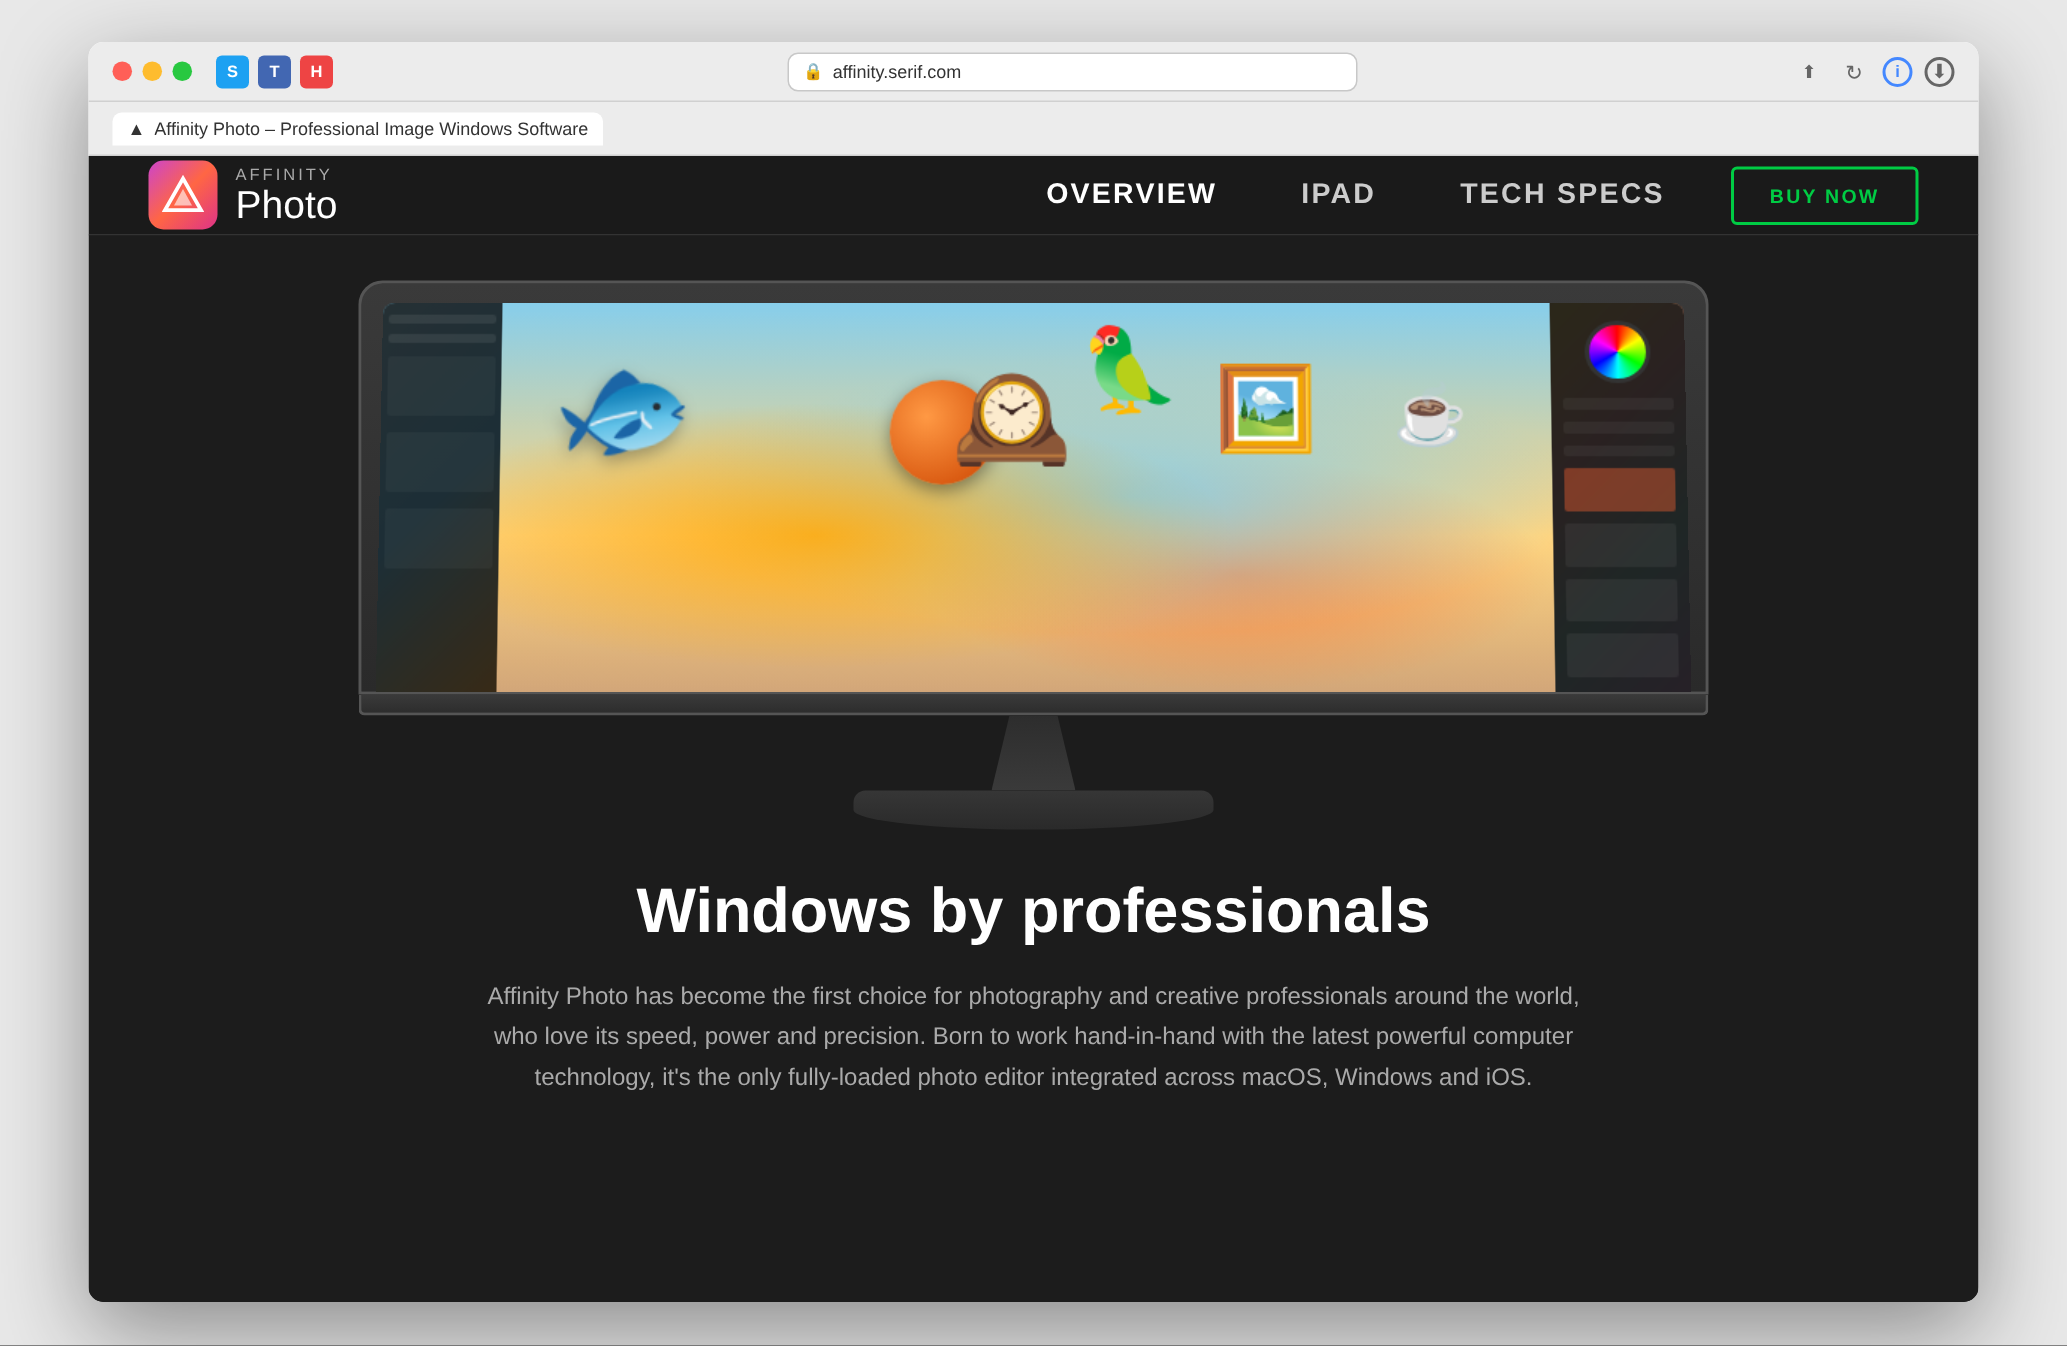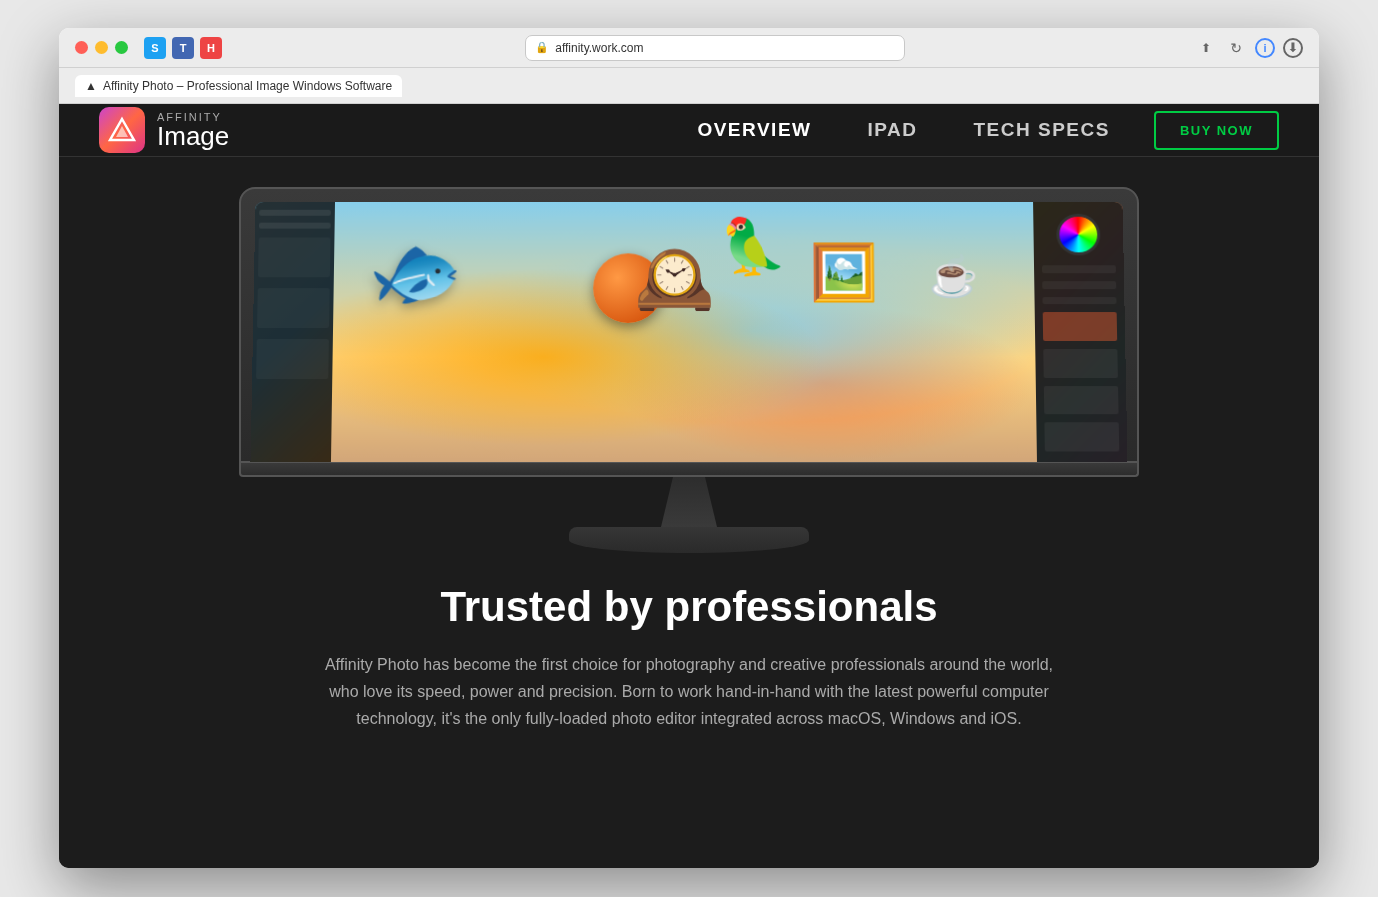--- a/index.html
+++ b/index.html
@@ -422,21 +422,21 @@
       <div class="traffic-light tl-green"></div>
     </div>
     <div class="browser-icons-left">
       <div class="browser-icon-btn favicon-s" style="width:22px;height:22px;border-radius:4px;font-size:11px;font-weight:700;display:flex;align-items:center;justify-content:center;">S</div>
       <div class="browser-icon-btn favicon-t" style="width:22px;height:22px;border-radius:4px;font-size:11px;font-weight:700;display:flex;align-items:center;justify-content:center;">T</div>
       <div class="browser-icon-btn favicon-h" style="width:22px;height:22px;border-radius:4px;font-size:11px;font-weight:700;display:flex;align-items:center;justify-content:center;">H</div>
     </div>
     <div class="address-bar-container">
       <div class="address-bar">
         <span class="lock-icon">🔒</span>
-        <span>affinity.work.com</span>
+        <span>affinity.serif.com</span>
       </div>
     </div>
     <div class="browser-actions-right">
       <div class="browser-action-icon" style="font-size:12px;">⬆</div>
       <div class="browser-action-icon">↻</div>
       <div class="browser-action-icon" style="width:20px;height:20px;border-radius:50%;border:2px solid #4488ff;display:flex;align-items:center;justify-content:center;font-size:11px;color:#4488ff;font-weight:bold;">i</div>
       <div class="browser-action-icon" style="width:20px;height:20px;border-radius:50%;border:2px solid #666;display:flex;align-items:center;justify-content:center;font-size:13px;">⬇</div>
     </div>
   </div>
 
@@ -452,21 +452,21 @@
     <nav class="site-nav">
       <div class="site-logo">
         <div class="logo-icon">
           <svg width="28" height="28" viewBox="0 0 28 28">
             <polygon points="14,3 26,24 2,24" fill="none" stroke="white" stroke-width="2.5"></polygon>
             <polygon points="14,10 20,21 8,21" fill="white" opacity="0.6"></polygon>
           </svg>
         </div>
         <div class="logo-text">
           <span class="logo-affinity">AFFINITY</span>
-          <span class="logo-photo">Image</span>
+          <span class="logo-photo">Photo</span>
         </div>
       </div>
 
       <div class="nav-links">
         <a class="nav-link active">OVERVIEW</a>
         <a class="nav-link">IPAD</a>
         <a class="nav-link">TECH SPECS</a>
         <button class="nav-buy-btn">BUY NOW</button>
       </div>
     </nav>
@@ -516,19 +516,19 @@
               </div>
             </div>
           </div>
           <div class="monitor-chin"></div>
           <div class="monitor-stand-neck"></div>
           <div class="monitor-stand-base"></div>
         </div>
       </div>
 
       <div class="hero-text">
-        <h1 class="hero-title">Trusted by professionals</h1>
+        <h1 class="hero-title">Windows by professionals</h1>
         <p class="hero-description">Affinity Photo has become the first choice for photography and creative professionals around the world, who love its speed, power and precision. Born to work hand-in-hand with the latest powerful computer technology, it's the only fully-loaded photo editor integrated across macOS, Windows and iOS.</p>
       </div>
     </div>
 
   </div>
 </div>
 
 </body></html>

